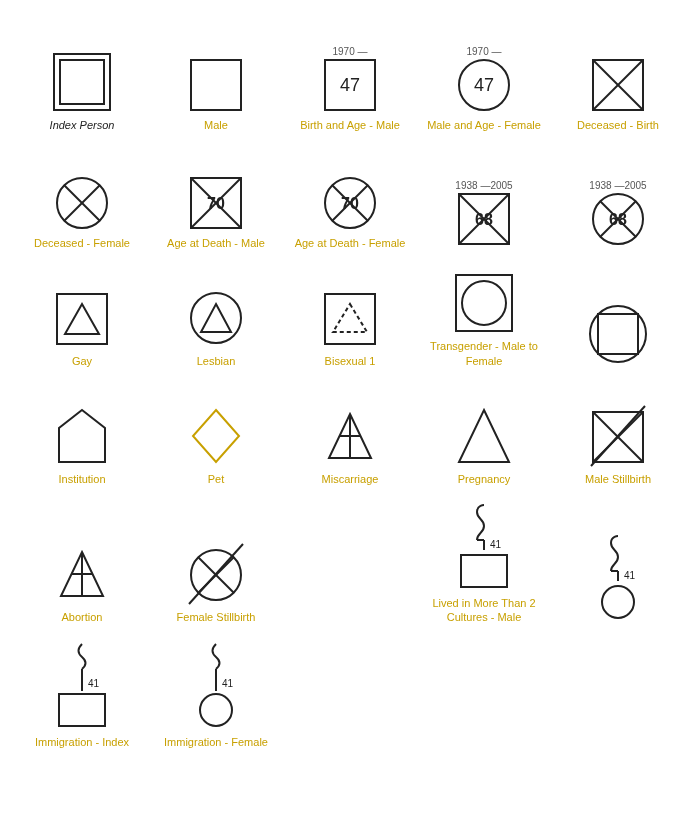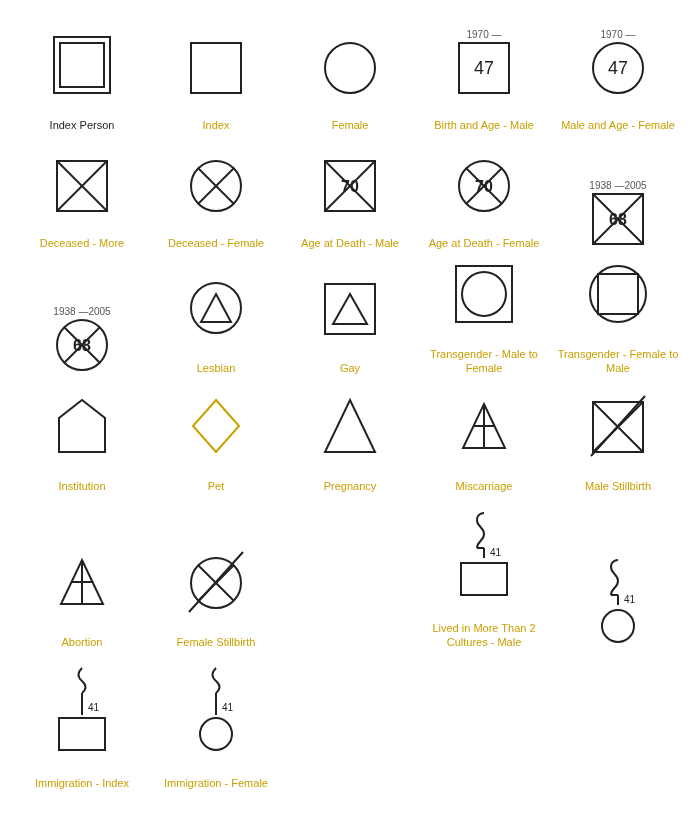--- a/index.html
+++ b/index.html
@@ -28,37 +28,37 @@
       justify-content: center;
     }
     .cell {
       display: flex;
       flex-direction: column;
       align-items: center;
       justify-content: flex-end;
       min-height: 110px;
       padding: 4px 2px 2px;
       position: relative;
-      gap: 17px;
     }
     .symbol-wrap {
       display: flex;
       flex-direction: column;
       align-items: center;
       margin-bottom: 4px;
     }
     .label {
       font-size: 11px;
       text-align: center;
       color: #c8a000;
       line-height: 1.3;
       margin-top: 2px;
     }
     .label-black {
       color: #222;
+      font-style: italic;
     }
     
     svg.sym { overflow: visible; }
   </style>
 </head>
 <body>
 
 <div class="page">
   <div class="page-title"></div>
 
@@ -71,29 +71,21 @@
           </svg>
         </div>
         <div class="label label-black">Index Person</div>
       </div>
       <div class="cell">
         <div class="symbol-wrap">
           <svg width="54" height="54" viewBox="0 0 54 54" class="sym">
             <rect x="2" y="2" width="50" height="50" fill="none" stroke="#222" stroke-width="2"></rect>
           </svg>
         </div>
-        <div class="label">Index</div>
-      </div>
-      <div class="cell">
-        <div class="symbol-wrap">
-          <svg width="54" height="54" viewBox="0 0 54 54" class="sym">
-            <circle cx="27" cy="27" r="25" fill="none" stroke="#222" stroke-width="2"></circle>
-          </svg>
-        </div>
-        <div class="label">Female</div>
+        <div class="label">Male</div>
       </div>
       <div class="cell">
         <div class="symbol-wrap">
           <div style="font-size: 10px; color: rgb(85, 85, 85); margin-bottom: 1px; text-align: center; white-space: nowrap;">1970 —</div>
           <svg width="54" height="54" viewBox="0 0 54 54" class="sym">
             <rect x="2" y="2" width="50" height="50" fill="none" stroke="#222" stroke-width="2"></rect>
             <text x="27" y="33" fill="#222" font-size="18" text-anchor="middle" font-family="Arial">47</text>
           </svg>
         </div>
         <div class="label">Birth and Age
@@ -111,21 +103,21 @@
 - Female</div>
       </div>
       <div class="cell">
         <div class="symbol-wrap">
           <svg width="54" height="54" viewBox="0 0 54 54" class="sym">
             <rect x="2" y="2" width="50" height="50" fill="none" stroke="#222" stroke-width="2"></rect>
             <line x1="2" y1="2" x2="52" y2="52" stroke="#222" stroke-width="2"></line>
             <line x1="52" y1="2" x2="2" y2="52" stroke="#222" stroke-width="2"></line>
           </svg>
         </div>
-        <div class="label">Deceased - More</div>
+        <div class="label">Deceased - Birth</div>
       </div>
       <div class="cell">
         <div class="symbol-wrap">
           <svg width="54" height="54" viewBox="0 0 54 54" class="sym">
             <circle cx="27" cy="27" r="25" fill="none" stroke="#222" stroke-width="2"></circle>
             <line x1="9" y1="9" x2="45" y2="45" stroke="#222" stroke-width="2"></line>
             <line x1="45" y1="9" x2="9" y2="45" stroke="#222" stroke-width="2"></line>
           </svg>
         </div>
         <div class="label">Deceased - Female</div>
@@ -170,89 +162,96 @@
             <circle cx="27" cy="27" r="25" fill="none" stroke="#222" stroke-width="2"></circle>
             <line x1="9" y1="9" x2="45" y2="45" stroke="#222" stroke-width="2"></line>
             <line x1="45" y1="9" x2="9" y2="45" stroke="#222" stroke-width="2"></line>
             <text x="27" y="33" fill="#222" font-size="16" text-anchor="middle" font-family="Arial" font-weight="bold">68</text>
           </svg>
         </div>
       </div>
       <div class="cell">
         <div class="symbol-wrap">
           <svg width="54" height="60" viewBox="0 0 54 60" class="sym">
+            <rect x="2" y="6" width="50" height="50" fill="none" stroke="#222" stroke-width="2"></rect>
+            <polygon points="27,16 44,46 10,46" fill="none" stroke="#222" stroke-width="2"></polygon>
+          </svg>
+        </div>
+        <div class="label">Gay</div>
+      </div>
+      <div class="cell">
+        <div class="symbol-wrap">
+          <svg width="54" height="60" viewBox="0 0 54 60" class="sym">
             <circle cx="27" cy="30" r="25" fill="none" stroke="#222" stroke-width="2"></circle>
             <polygon points="27,16 42,44 12,44" fill="none" stroke="#222" stroke-width="2"></polygon>
           </svg>
         </div>
         <div class="label">Lesbian</div>
       </div>
       <div class="cell">
         <div class="symbol-wrap">
           <svg width="54" height="60" viewBox="0 0 54 60" class="sym">
             <rect x="2" y="6" width="50" height="50" fill="none" stroke="#222" stroke-width="2"></rect>
-            <polygon points="27,16 44,46 10,46" fill="none" stroke="#222" stroke-width="2"></polygon>
-          </svg>
-        </div>
-        <div class="label">Gay</div>
+            <polygon points="27,16 44,44 10,44" fill="none" stroke="#222" stroke-width="2" stroke-dasharray="4,3"></polygon>
+          </svg>
+        </div>
+        <div class="label">Bisexual 1</div>
       </div>
       <div class="cell">
         <div class="symbol-wrap">
           <svg width="60" height="60" viewBox="0 0 60 60" class="sym">
             <rect x="2" y="2" width="56" height="56" fill="none" stroke="#222" stroke-width="2"></rect>
             <circle cx="30" cy="30" r="22" fill="none" stroke="#222" stroke-width="2"></circle>
           </svg>
         </div>
         <div class="label">Transgender
 - Male to Female</div>
       </div>
       <div class="cell">
         <div class="symbol-wrap">
           <svg width="60" height="60" viewBox="0 0 60 60" class="sym">
             <circle cx="30" cy="30" r="28" fill="none" stroke="#222" stroke-width="2"></circle>
             <rect x="10" y="10" width="40" height="40" fill="none" stroke="#222" stroke-width="2"></rect>
           </svg>
         </div>
-        <div class="label">Transgender
-- Female to Male</div>
       </div>
       <div class="cell">
         <div class="symbol-wrap">
           <svg width="54" height="60" viewBox="0 0 54 60" class="sym">
             <polygon points="27,4 50,22 50,56 4,56 4,22" fill="none" stroke="#222" stroke-width="2"></polygon>
           </svg>
         </div>
         <div class="label">Institution</div>
       </div>
       <div class="cell">
         <div class="symbol-wrap">
           <svg width="54" height="60" viewBox="0 0 54 60" class="sym">
             <polygon points="27,4 50,30 27,56 4,30" fill="none" stroke="#c8a000" stroke-width="2"></polygon>
           </svg>
         </div>
         <div class="label">Pet</div>
-      </div>
-      <div class="cell">
-        <div class="symbol-wrap">
-          <svg width="54" height="60" viewBox="0 0 54 60" class="sym">
-            <polygon points="27,4 52,56 2,56" fill="none" stroke="#222" stroke-width="2"></polygon>
-          </svg>
-        </div>
-        <div class="label">Pregnancy</div>
       </div>
       <div class="cell">
         <div class="symbol-wrap">
           <svg width="54" height="60" viewBox="0 0 54 60" class="sym">
             <polygon points="27,8 48,52 6,52" fill="none" stroke="#222" stroke-width="2"></polygon>
             <line x1="27" y1="8" x2="27" y2="52" stroke="#222" stroke-width="2"></line>
             <line x1="6" y1="52" x2="48" y2="52" stroke="#222" stroke-width="0"></line>
             <line x1="16" y1="30" x2="38" y2="30" stroke="#222" stroke-width="2"></line>
           </svg>
         </div>
         <div class="label">Miscarriage</div>
+      </div>
+      <div class="cell">
+        <div class="symbol-wrap">
+          <svg width="54" height="60" viewBox="0 0 54 60" class="sym">
+            <polygon points="27,4 52,56 2,56" fill="none" stroke="#222" stroke-width="2"></polygon>
+          </svg>
+        </div>
+        <div class="label">Pregnancy</div>
       </div>
       <div class="cell">
         <div class="symbol-wrap">
           <svg width="54" height="60" viewBox="0 0 54 60" class="sym">
             <rect x="2" y="6" width="50" height="50" fill="none" stroke="#222" stroke-width="2"></rect>
             <line x1="2" y1="6" x2="52" y2="56" stroke="#222" stroke-width="2"></line>
             <line x1="52" y1="6" x2="2" y2="56" stroke="#222" stroke-width="2"></line>
             <line x1="0" y1="60" x2="54" y2="0" stroke="#222" stroke-width="2"></line>
           </svg>
         </div>

